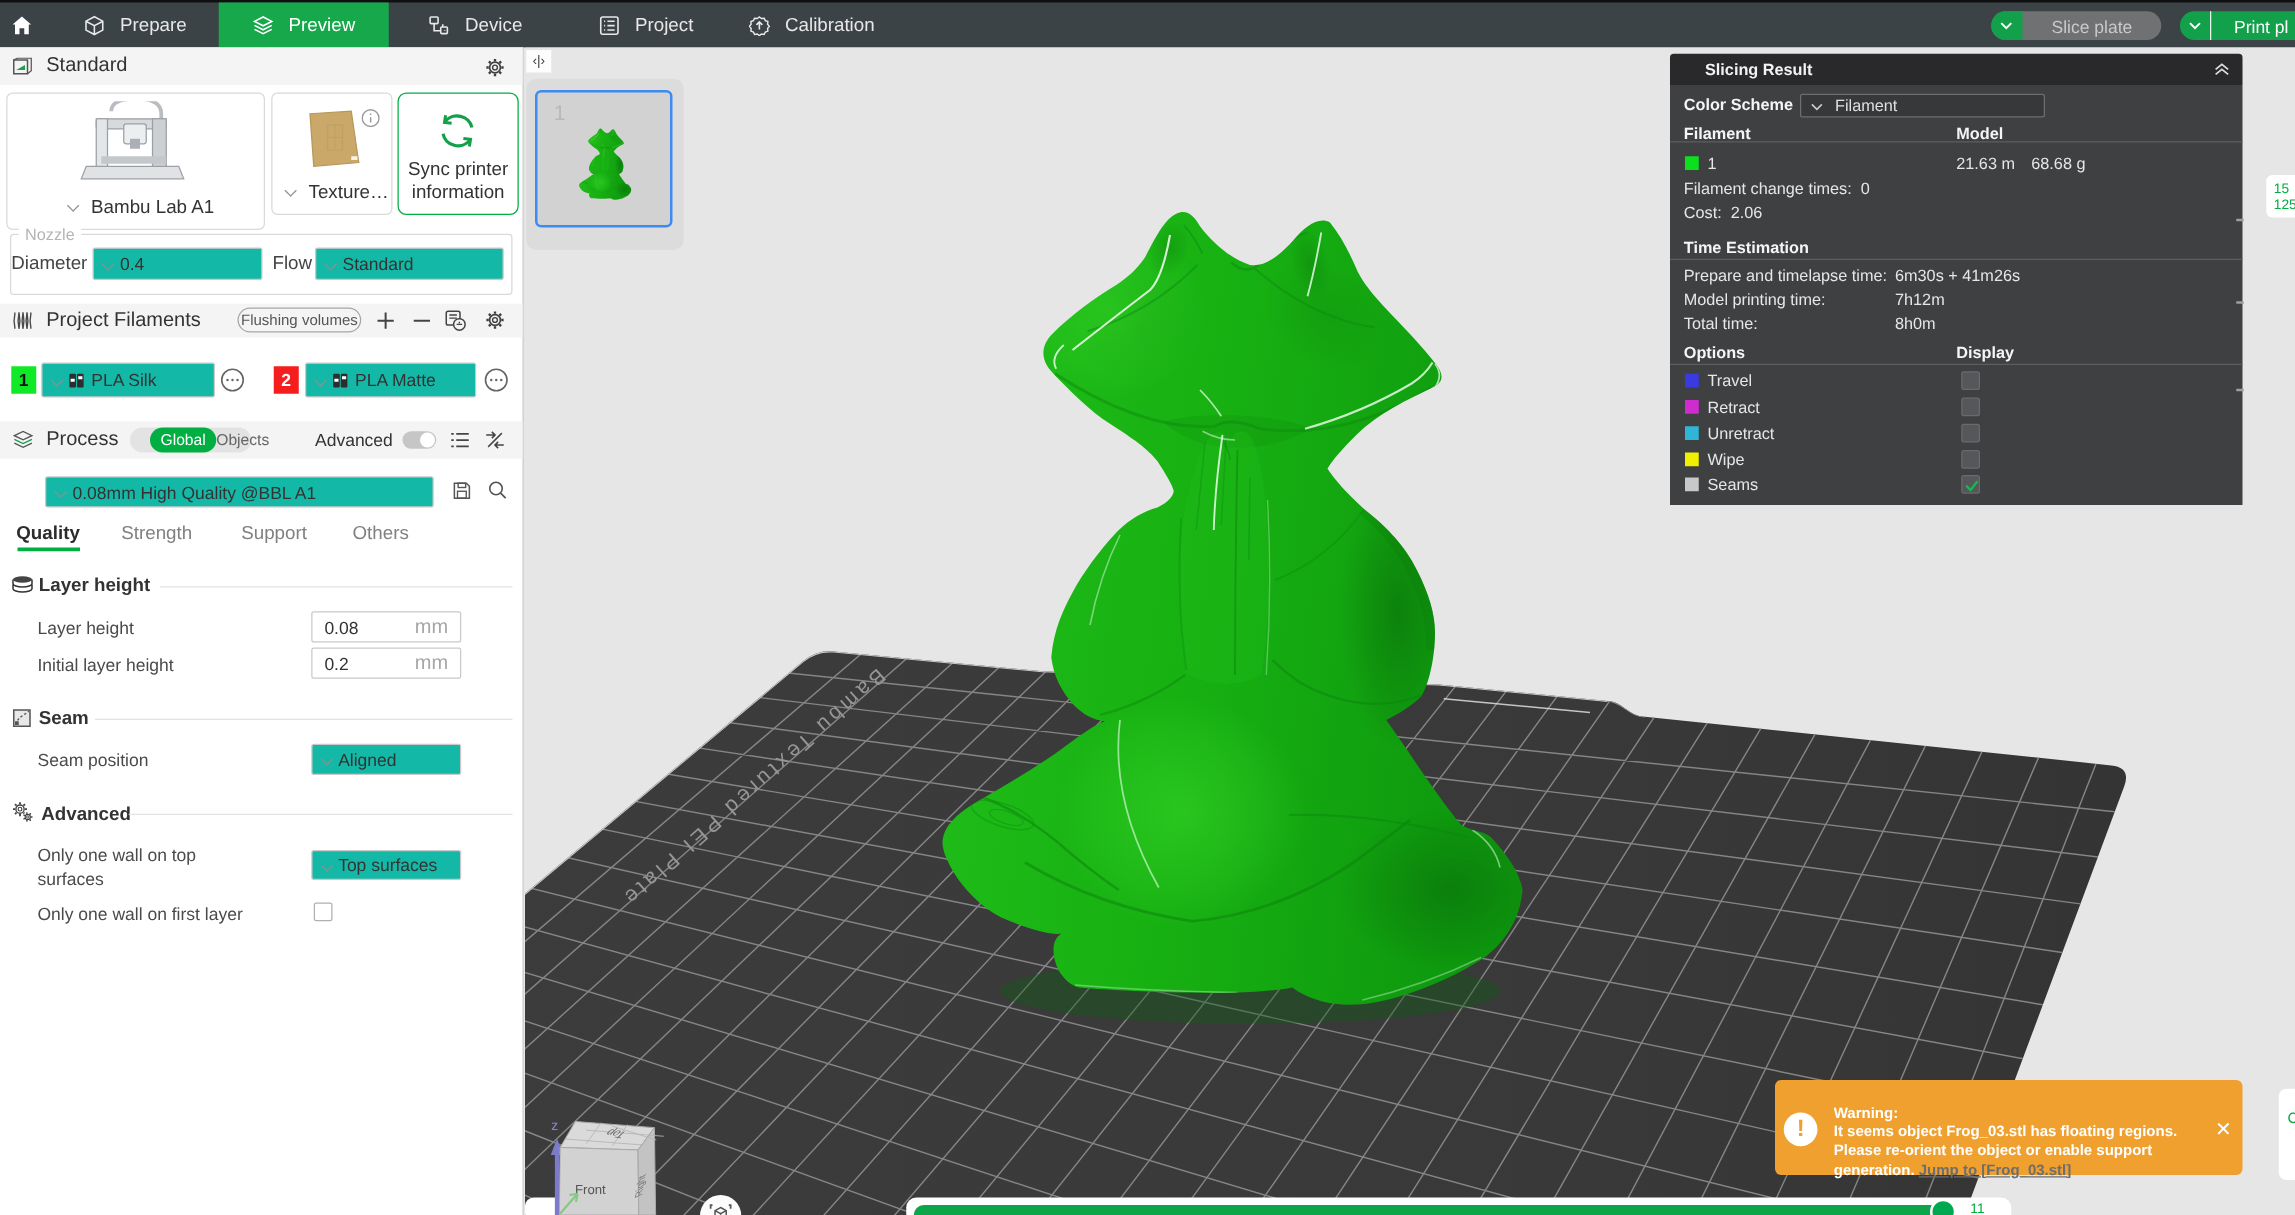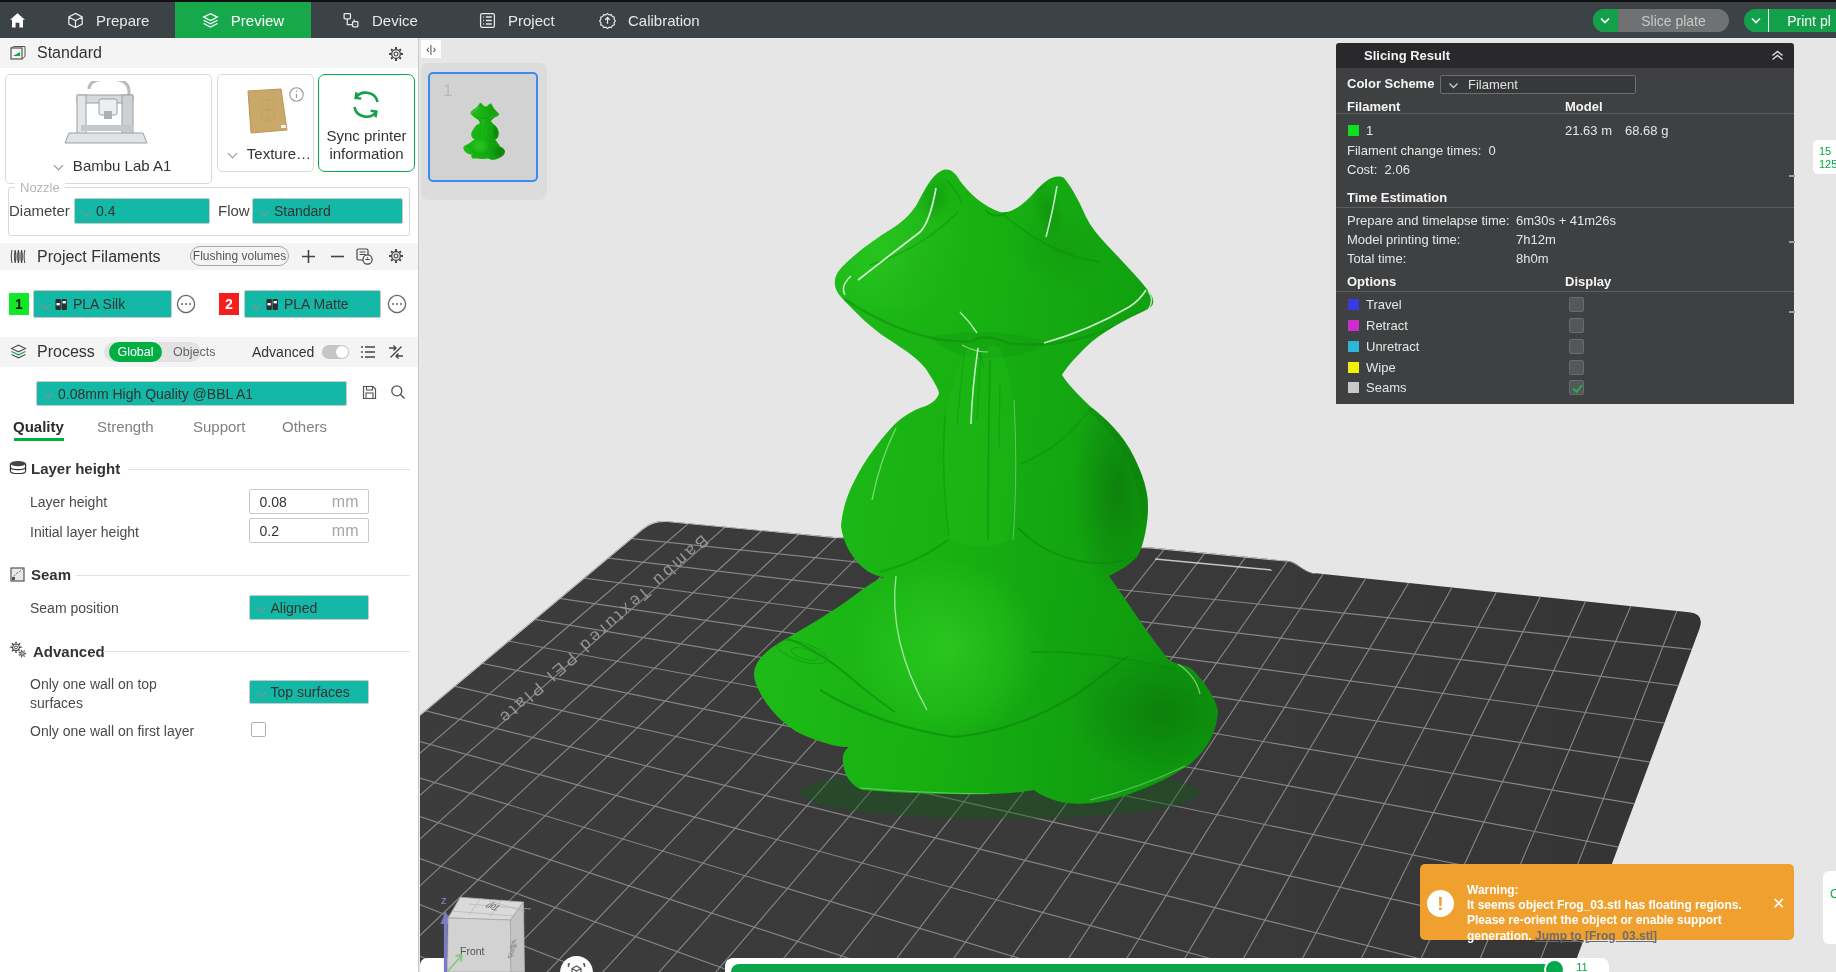--- a/index.html
+++ b/index.html
@@ -207,21 +207,21 @@
       <circle cx="14" cy="10" r="1" fill="#666"></circle>
     </svg>
   <div class="sechead" style="top:299px; height:30px;">
     <svg class="shead-ic" width="17" height="16" viewBox="0 0 17 16">
         <path d="M1.5 4.5 L8.5 1.2 L15.5 4.5 L8.5 7.8 Z" fill="none" stroke="#555" stroke-width="1.1"></path>
         <path d="M1.5 7.5 L8.5 10.8 L15.5 7.5" fill="none" stroke="#12a04a" stroke-width="1.1"></path>
         <path d="M1.5 10.5 L8.5 13.8 L15.5 10.5" fill="none" stroke="#555" stroke-width="1.1"></path>
       </svg>
     <span class="ttl" style="margin-left:10px;">Process</span>
     <div style="position:absolute; left:104px; top:5px; width:97px; height:20px; background:#e3e3e3; border-radius:11px;">
-      <div style="position:absolute; left:5px; top:0; width:53px; height:20px; background:#00ae42; border-radius:11px; color:#fff; font-size:12.5px; text-align:center; line-height:20px;">Global</div>
+      <div style="position:absolute; left:16px; top:0; width:53px; height:20px; background:#00ae42; border-radius:11px; color:#fff; font-size:12.5px; text-align:center; line-height:20px;">Global</div>
       <div style="position:absolute; left:53px; top:0; width:44px; height:20px; color:#666; font-size:12.5px; text-align:left; line-height:20px;padding-left:16px;">Objects</div>
     </div>
     <div style="position:absolute; left:252px; top:7px; font-size:14px; color:#333;">Advanced</div>
     <div style="position:absolute; left:322px; top:8px; width:27px; height:14px; background:#c6c6c6; border-radius:7px;">
       <div style="position:absolute; right:1px; top:1px; width:12px; height:12px; background:#fff; border-radius:50%;"></div>
     </div>
     <svg style="position:absolute;left:360px;top:8px;" width="16" height="14" viewBox="0 0 16 14">
         <path d="M1 2 L3 2 M5 2 L15 2 M1 7 L3 7 M5 7 L15 7 M1 12 L3 12 M5 12 L15 12" stroke="#444" stroke-width="1.4"></path>
       </svg>
     <svg style="position:absolute;left:388px;top:7px;" width="16" height="16" viewBox="0 0 16 16">

